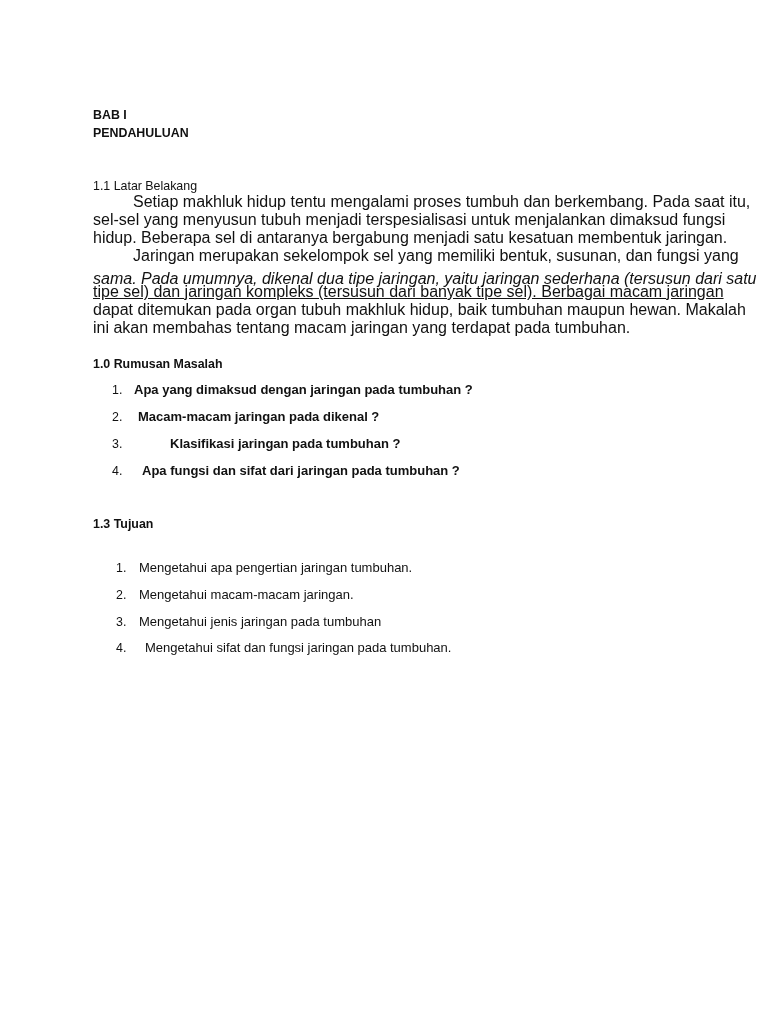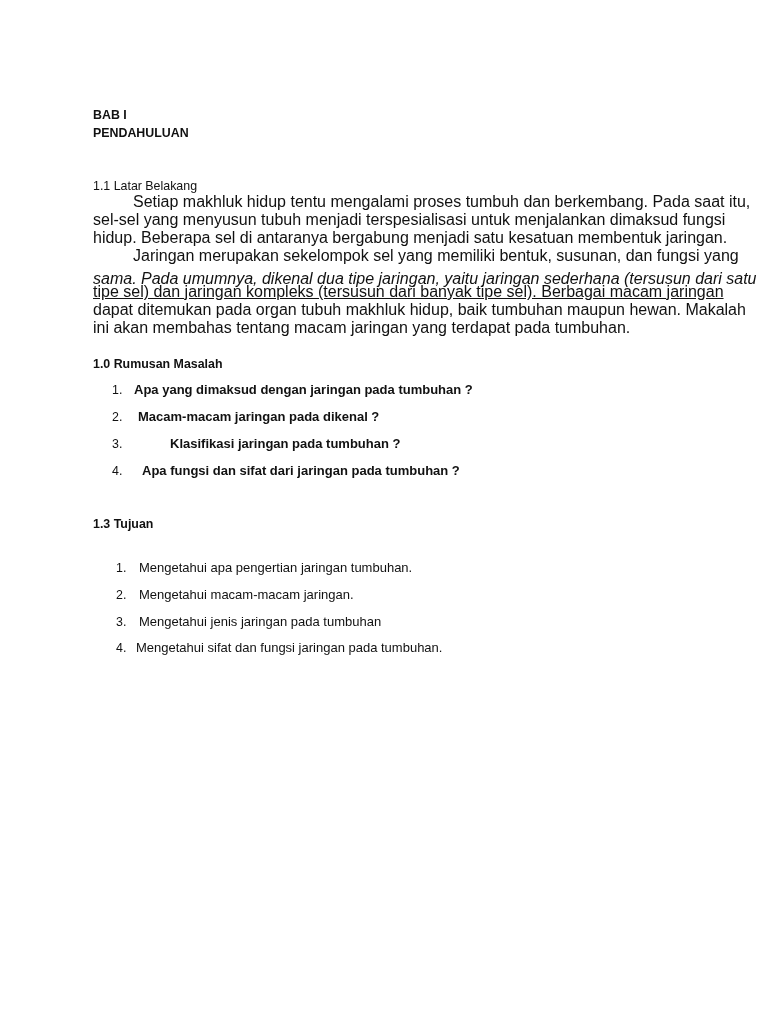--- a/index.html
+++ b/index.html
@@ -112,17 +112,17 @@
     <div>
       <span class="list-num" style="left:116px; top:586px;">2.</span>
       <span class="list-text" style="left:139px; top:586px;">Mengetahui macam-macam jaringan.</span>
     </div>
     <div>
       <span class="list-num" style="left:116px; top:613px;">3.</span>
       <span class="list-text" style="left:139px; top:613px;">Mengetahui jenis jaringan pada tumbuhan</span>
     </div>
     <div>
       <span class="list-num" style="left:116px; top:639px;">4.</span>
-      <span class="list-text" style="left:136px; top:639px;">Mengetahui sifat dan fungsi jaringan pada tumbuhan.</span>
+      <span class="list-text" style="left:145px; top:639px;">Mengetahui sifat dan fungsi jaringan pada tumbuhan.</span>
     </div>
   </div>
 
 </div>
 
 </body></html>

